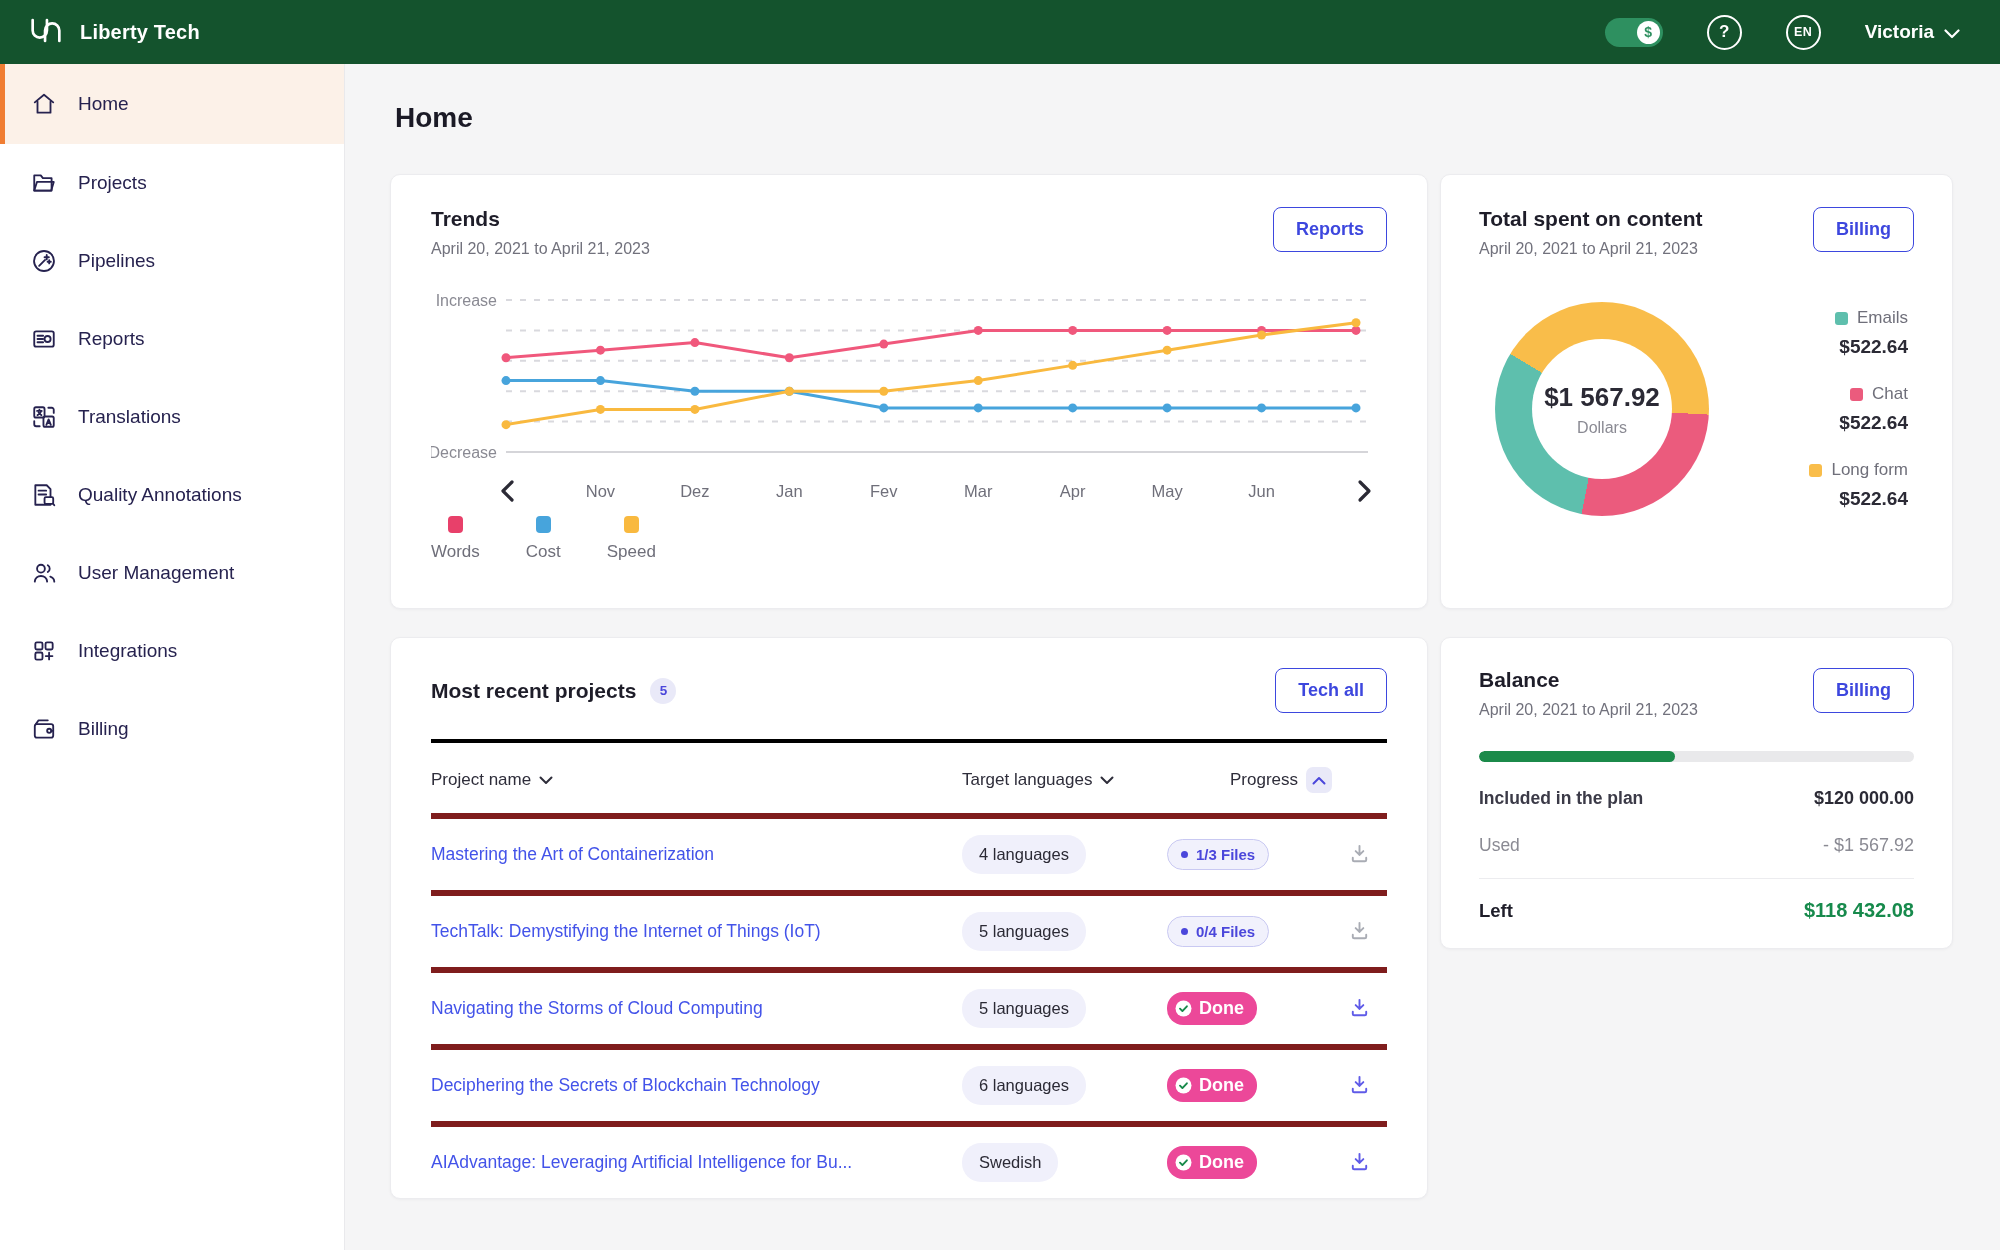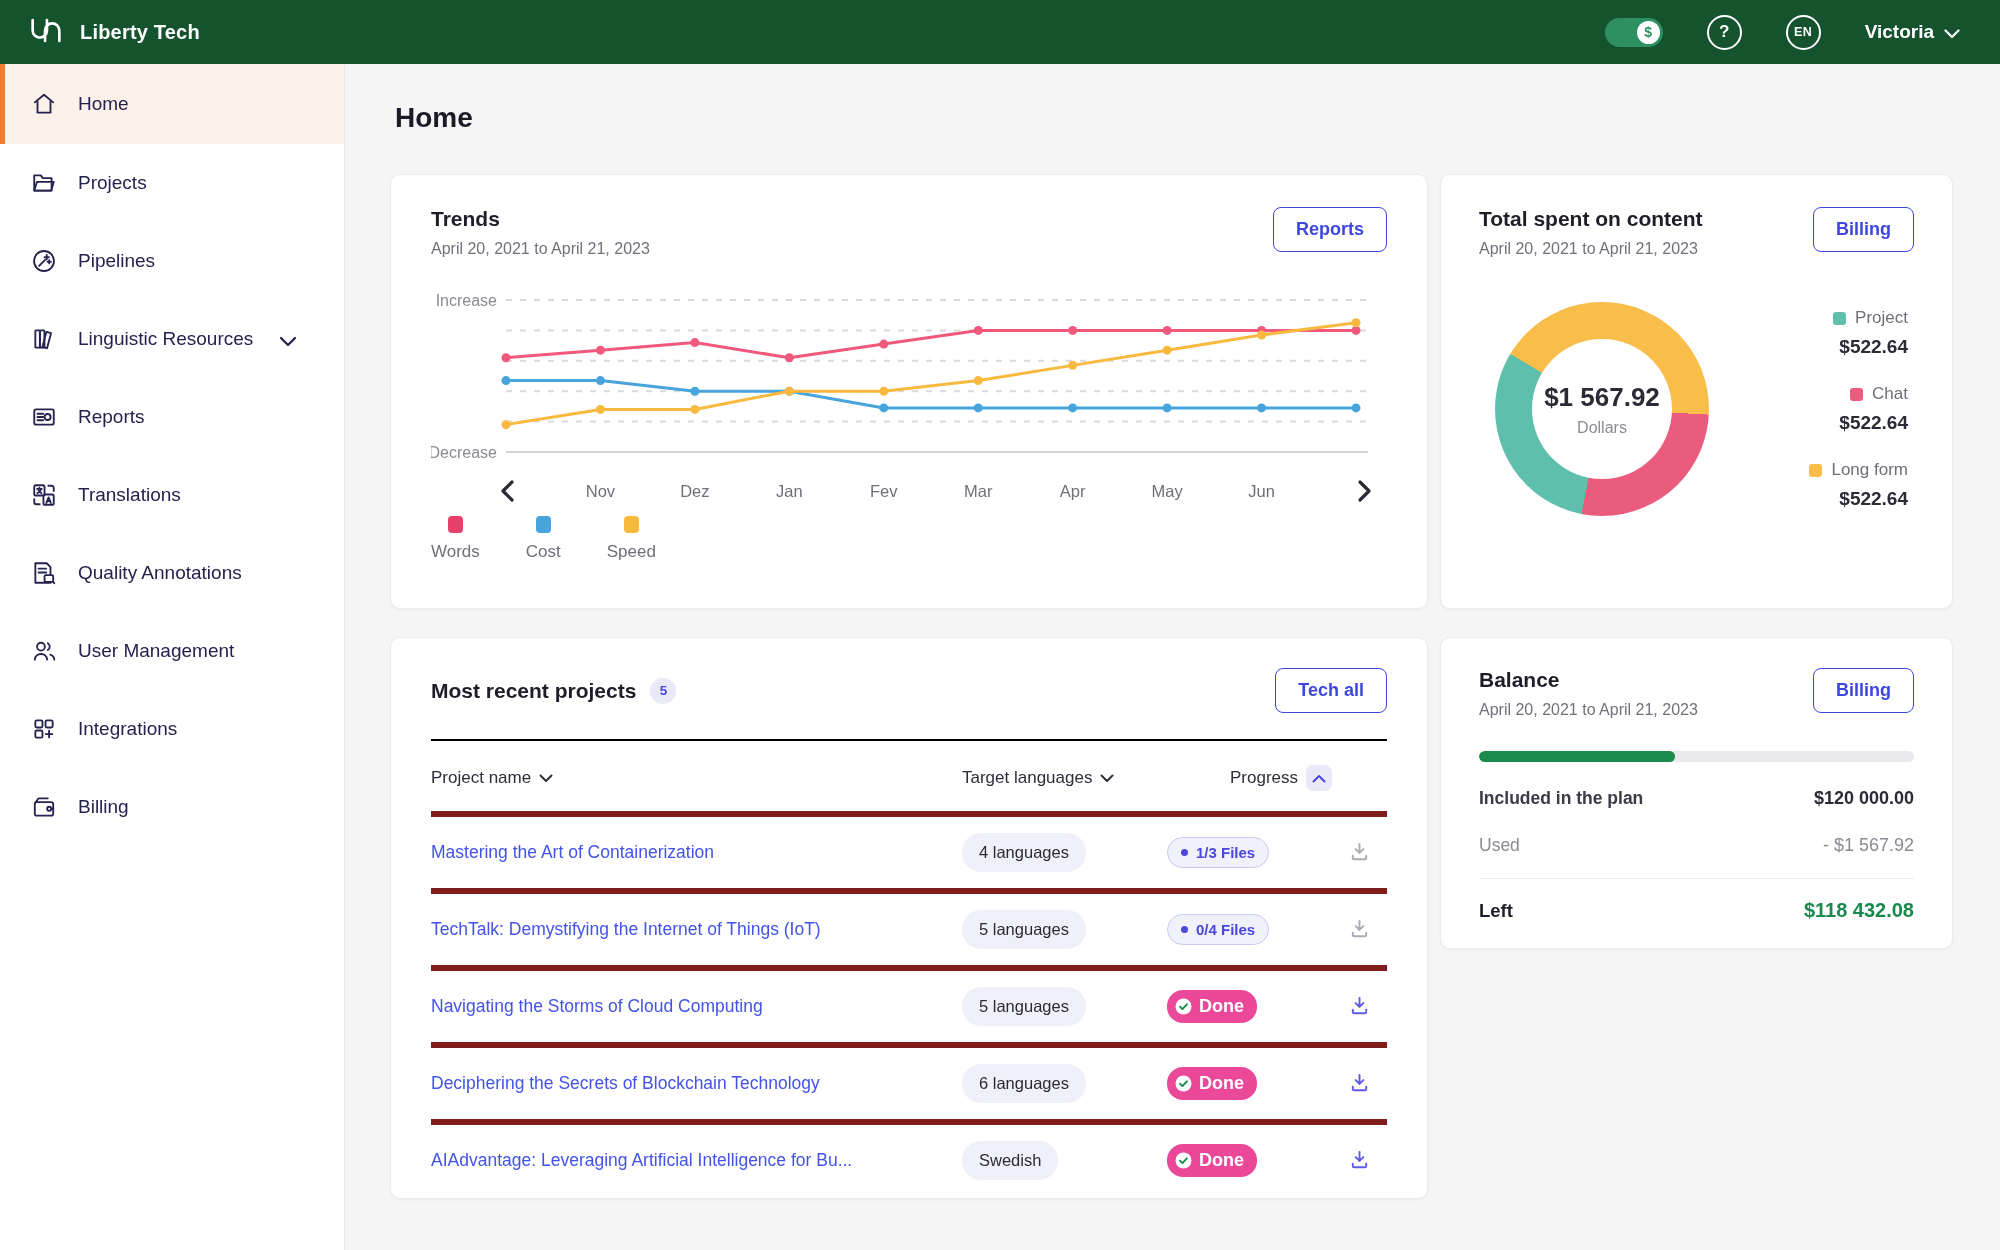--- a/index.html
+++ b/index.html
@@ -57,21 +57,21 @@
   .donut-total { font-size:26px; font-weight:bold; color:#2B2A35; }
   .donut-unit { font-size:16px; color:#8A8A93; }
   .donut-legend { display:flex; flex-direction:column; gap:26px; align-items:flex-end; }
   .dleg-entry { display:flex; flex-direction:column; align-items:flex-end; gap:8px; }
   .dleg-top { display:flex; align-items:center; gap:9px; font-size:17px; color:#6F6F7A; }
   .dleg-sq { width:13px; height:13px; border-radius:3px; }
   .dleg-val { font-size:19px; font-weight:bold; color:#2B2A35; }
 
   
   .projects-card { height:562px; padding:0 40px; }
-  .proj-head { display:flex; justify-content:space-between; align-items:center; padding:30px 0 26px; border-bottom:2px solid #000000; }
+  .proj-head { display:flex; justify-content:space-between; align-items:center; padding:30px 0 26px; border-bottom:4px solid #000000; }
   .proj-title-wrap { display:flex; align-items:center; gap:14px; }
   .count-badge { min-width:26px; height:26px; border-radius:50%; background:#E9E9F8; color:#4B47DB; font-size:13.5px; font-weight:bold; display:flex; align-items:center; justify-content:center; }
   .thead { display:flex; align-items:center; padding:24px 0 20px; color:#2E2D3A; font-size:17px; }
   .th { display:flex; align-items:center; gap:8px; cursor:pointer; }
   .th svg { stroke:#2E2D3A; fill:none; stroke-width:2; stroke-linecap:round; stroke-linejoin:round; }
   .sort-box { width:26px; height:26px; border-radius:7px; background:#E9E9F8; display:flex; align-items:center; justify-content:center; }
   .sort-box svg { stroke:#4B47DB; }
   .col-name { flex:1; }
   .col-lang { width:205px; }
   .col-prog { width:165px;justify-content:flex-end; }
@@ -157,33 +157,20 @@
     <div class="side-item">
       <span class="icn">
           <svg width="26" height="26" viewBox="0 0 24 24">
             <circle cx="12" cy="12" r="9.2"></circle>
             <path d="M7.5 16.5 13 11"></path>
             <path d="M14.5 6.5v4M12.5 8.5h4"></path>
             <path d="M16.8 11.2v3M15.3 12.7h3"></path>
           </svg>
         </span>
       <span>Pipelines</span>
-    </div>
-    <div class="side-item">
-      <span class="icn">
-          <svg width="26" height="26" viewBox="0 0 24 24">
-            <rect x="4" y="4" width="4.2" height="16" rx="0.6"></rect>
-            <rect x="8.2" y="4" width="4.2" height="16" rx="0.6"></rect>
-            <path d="M14.2 5.5l4.3 1.1-3.7 13.9-4.3-1.1z"></path>
-          </svg>
-        </span>
-      <span>Linguistic Resources</span>
-      <svg class="side-chev" width="18" height="11" viewBox="0 0 18 11">
-          <path d="M2 2l7 7 7-7" stroke="#26224F" stroke-width="2.3" fill="none" stroke-linecap="round" stroke-linejoin="round"></path>
-        </svg>
     </div>
     <div class="side-item">
       <span class="icn">
           <svg width="26" height="26" viewBox="0 0 24 24">
             <rect x="3" y="5" width="18" height="14" rx="1.8"></rect>
             <circle cx="15.3" cy="12" r="2.8"></circle>
             <path d="M6 9h5.2M6 12h5.2M6 15h5.2"></path>
           </svg>
         </span>
       <span>Reports</span>
@@ -459,21 +446,21 @@
             <div class="donut" id="donut" style="background: conic-gradient(from 191deg, rgb(94, 191, 173) 0deg, rgb(94, 191, 173) 110deg, rgb(249, 189, 74) 110deg, rgb(249, 189, 74) 262deg, rgb(235, 91, 125) 262deg, rgb(235, 91, 125) 360deg);">
               <div class="donut-hole">
                 <div class="donut-total">$1 567.92</div>
                 <div class="donut-unit">Dollars</div>
               </div>
             </div>
             <div class="donut-legend">
               <div class="dleg-entry">
                 <div class="dleg-top">
                     <span class="dleg-sq" style="background: rgb(94, 191, 173);"></span>
-                    <span>Project</span>
+                    <span>Emails</span>
                   </div>
                 <div class="dleg-val">$522.64</div>
               </div>
               <div class="dleg-entry">
                 <div class="dleg-top">
                     <span class="dleg-sq" style="background: rgb(235, 91, 125);"></span>
                     <span>Chat</span>
                   </div>
                 <div class="dleg-val">$522.64</div>
               </div>

